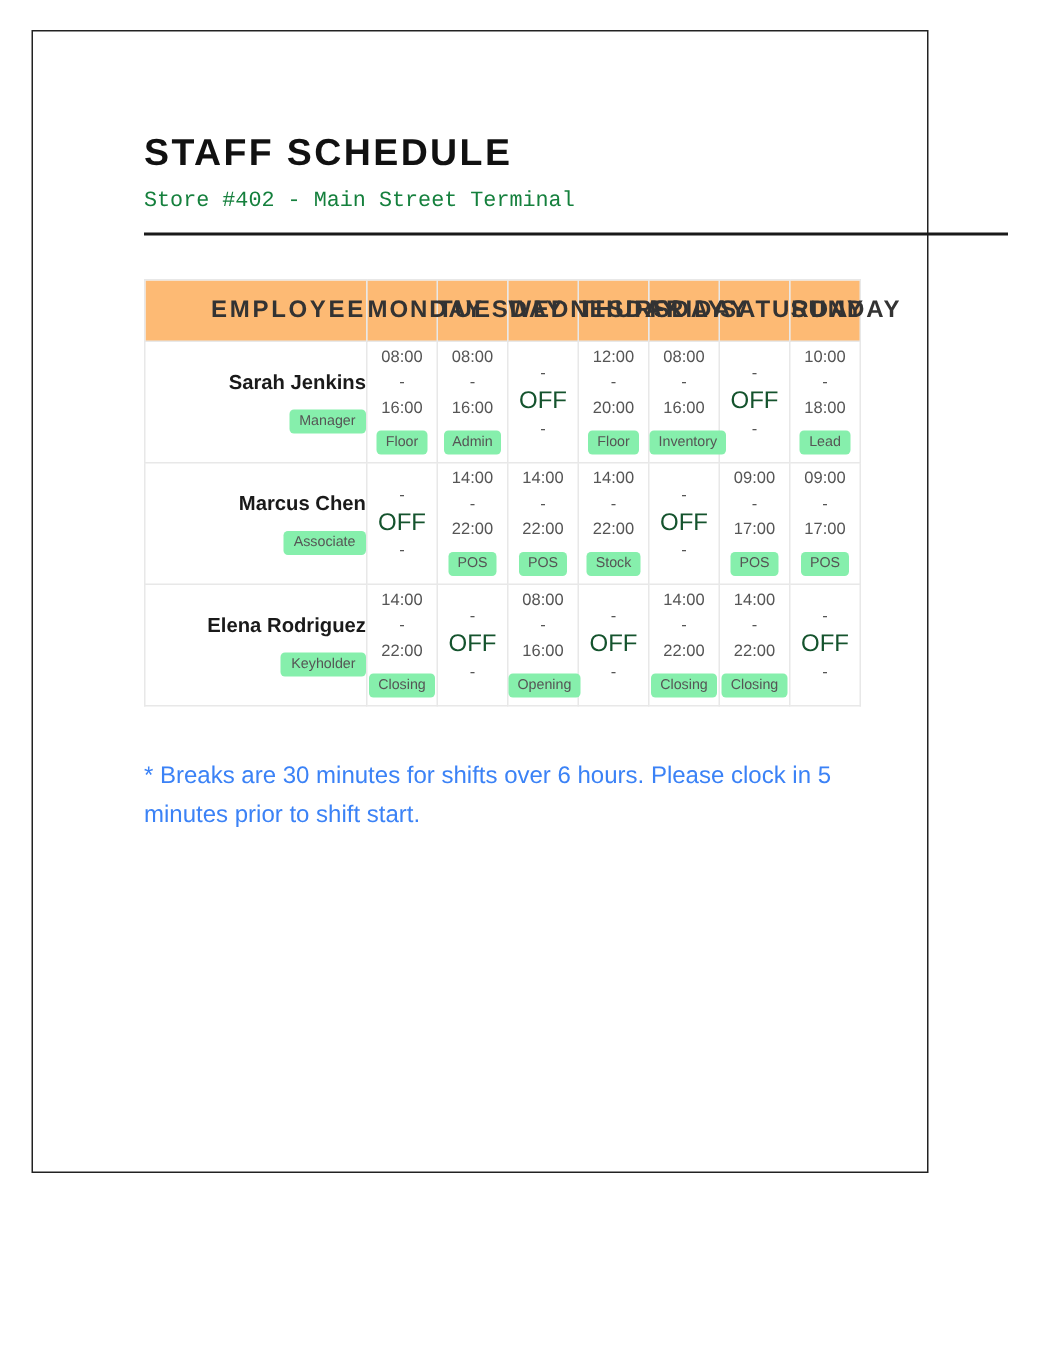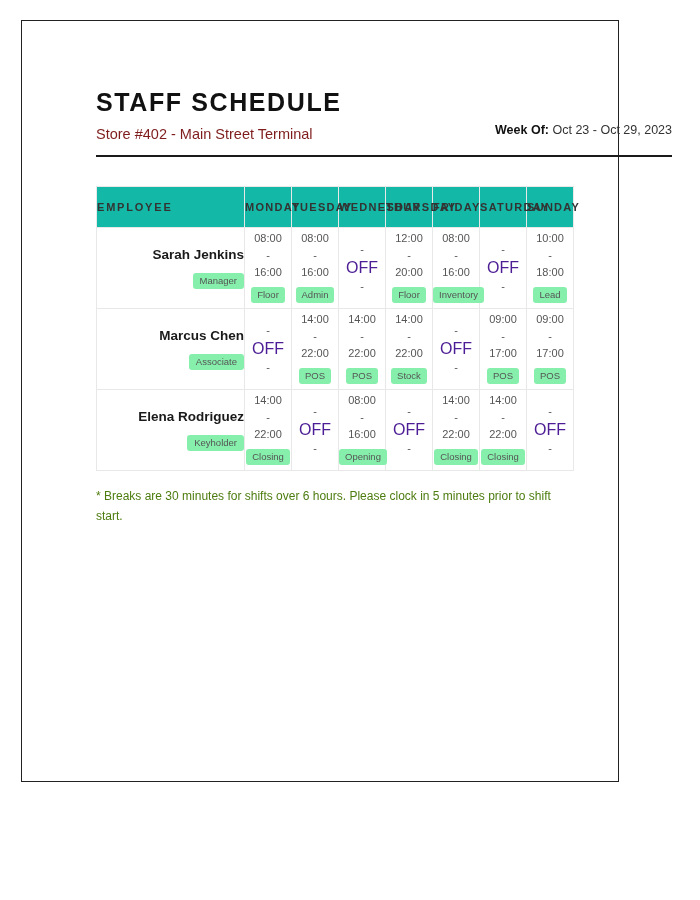--- a/index.html
+++ b/index.html
@@ -45,23 +45,24 @@
   .doc-title {
     font-size: 25px;
     font-weight: bold;
     letter-spacing: 1.6px;
     color: #111111;
     line-height: 1.15;
     margin: 0;
   }
   .doc-subtitle {
     font-size: 14.5px;
-    color: #7f1d1d;
+    color: #15803d;
     margin-top: 9px;
     line-height: 1.2;
+    font-family: Liberation Mono, monospace;
   }
   .meta-block {
     text-align: right;
     padding-bottom: 3px;
   }
   .meta-line {
     font-size: 12.5px;
     color: #333333;
     line-height: 1.62;
     white-space: nowrap;
@@ -82,28 +83,28 @@
   table.sched {
     border-collapse: collapse;
     table-layout: fixed;
     width: 478px;
     border: 1px solid #e2e2e2;
   }
   table.sched col.c-emp { width: 148px; }
   table.sched col.c-day { width: 47px; }
 
   thead th {
-    background: #14b8a6;
+    background: #fdba74;
     border: 1px solid #e8e8e8;
     height: 40px;
-    font-size: 11px;
+    font-size: 16px;
     font-weight: bold;
     letter-spacing: 1.3px;
     color: #333333;
-    text-align: left;
+    text-align: right;
     vertical-align: middle;
     padding: 0;
     overflow: visible;
     white-space: nowrap;
   }
   thead th.th-emp {
     letter-spacing: 1.8px;
   }
 
   tbody td {
@@ -141,60 +142,56 @@
   .shift-inner {
     line-height: 1.55;
   }
   .shift-time {
     font-size: 11px;
     color: #555555;
     word-break: break-all;
   }
   .off-label {
     font-size: 16px;
-    color: #4c1d95;
+    color: #14532d;
     line-height: 1.25;
   }
   .shift-task {
     display: inline-block;
     margin-top: 4px;
     padding: 2px 6px;
     background: #86efac;
     border-radius: 3px;
     font-size: 9.5px;
     color: #555555;
     line-height: 1.25;
     white-space: nowrap;
   }
 
   
   .footnote {
-    margin-top: 16px;
-    font-size: 12px;
-    color: #4d7c0f;
+    margin-top: 34px;
+    font-size: 16px;
+    color: #3b82f6;
     line-height: 1.62;
     width: 468px;
   }
 </style>
 </head>
 <body>
 
 <div class="page">
   <div class="inner">
 
     <div class="doc-header">
       <div class="title-block">
         <div class="doc-title">STAFF SCHEDULE</div>
         <div class="doc-subtitle">Store #402 - Main Street Terminal</div>
       </div>
       <div class="meta-block">
-        <div class="meta-line">
-          <span class="meta-label">Week Of:</span>
-          <span>Oct 23 - Oct 29, 2023</span>
-        </div>
       </div>
     </div>
     <div class="header-rule"></div>
 
     <div class="sched-wrap">
       <table class="sched">
         <colgroup>
           <col class="c-emp">
           <col class="c-day">
             <col class="c-day">

